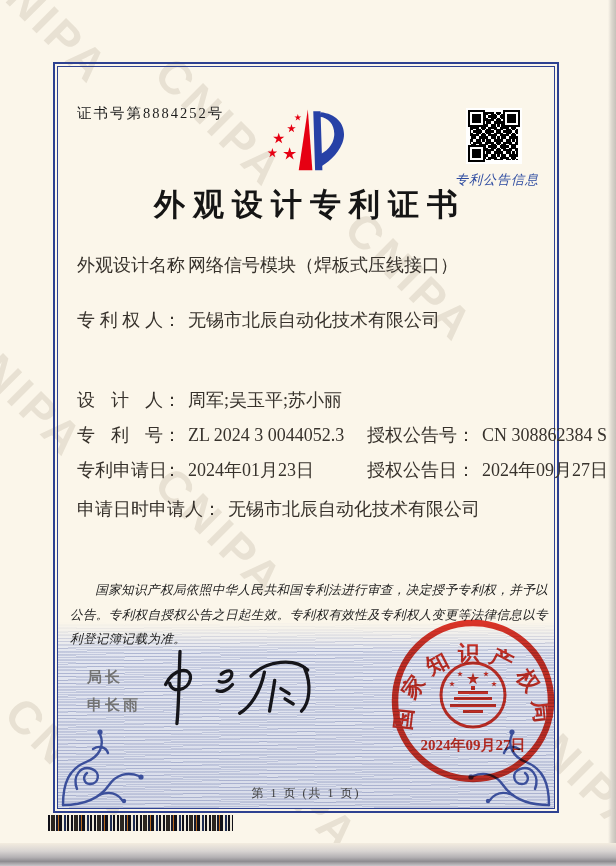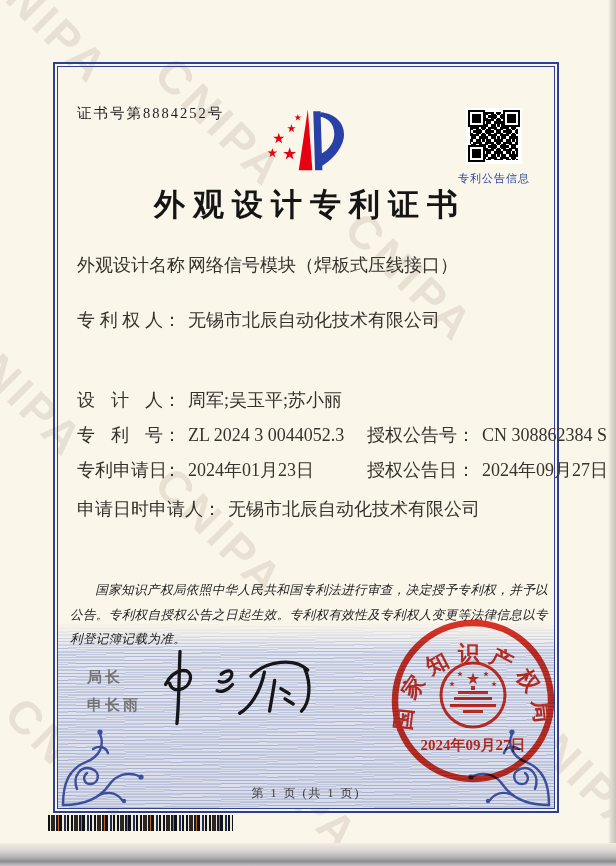--- a/index.html
+++ b/index.html
@@ -28,21 +28,21 @@
   .qr-wrap{position:absolute;right:24px;top:44px;width:78px;text-align:center;}
   .qr{position:relative;width:52px;height:52px;margin:0 auto;background:#ffffff;padding:2px;}
   .qr-data{position:absolute;inset:4px;
     background:
       repeating-conic-gradient(#000 0 25%, transparent 0 50%) 0 0/6px 6px,
       repeating-conic-gradient(transparent 0 25%, #000 0 50%) 1px 2px/10px 10px;
   }
   .fp{position:absolute;width:13px;height:13px;border:2.5px solid #000;background:#fff;}
   .fp-tl{left:2px;top:2px;} .fp-tr{right:2px;top:2px;} .fp-bl{left:2px;bottom:2px;}
   .fp-core{position:absolute;inset:2px;background:#000;}
-  .qr-caption{margin-top:7px;font-size:11px;letter-spacing:1px;color:#2c4aa0;white-space:nowrap;}
+  .qr-caption{margin-top:7px;font-size:13px;font-style:italic;letter-spacing:1px;color:#2c4aa0;white-space:nowrap;}
   .logo{position:absolute;left:50%;top:44px;transform:translateX(-50%);width:80px;height:72px;}
   .title{
     position:absolute;left:0;right:0;top:120px;text-align:center;
     font-size:31px;font-weight:700;letter-spacing:8px;text-indent:8px;color:#151515;
   }
   
   .field-row{position:absolute;left:22px;right:20px;font-size:18px;color:#37322c;white-space:nowrap;}
   .lbl{display:inline-block;width:86px;text-align:justify;text-align-last:justify;text-justify:inter-character;}
   .lbl.wide{width:auto;text-align-last:auto;font-family:Liberation Serif, serif;}
   .val{margin-left:7px;}

